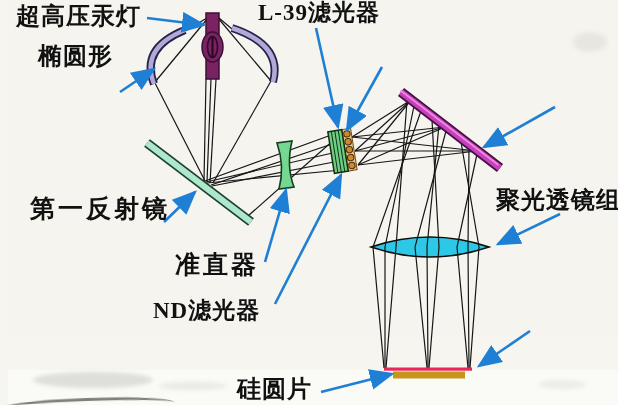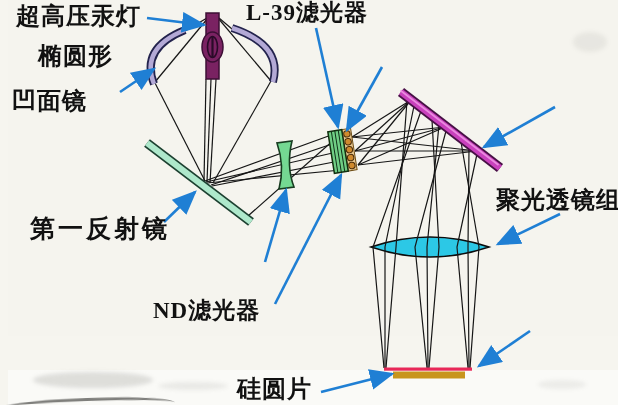--- a/index.html
+++ b/index.html
@@ -135,28 +135,28 @@
       <line x1="267" y1="304" x2="333" y2="175" marker-end="url(#ah)"></line>
       <line x1="552" y1="214" x2="490" y2="244" marker-end="url(#ah)"></line>
       <line x1="522" y1="331" x2="471" y2="366" marker-end="url(#ah)"></line>
       <line x1="313" y1="392" x2="384" y2="374" marker-end="url(#ah)"></line>
     </g>
   </svg>
 
   <div class="lbl" style="left:8px;top:4px;">超高压汞灯</div>
 
   <div class="lbl" style="left:30px;top:44px;">椭圆形</div>
-  <div class="lbl" style="left:4px;top:89px;">凹面镜</div>
 
-  <div class="lbl small" style="left:238px;top:1px;">L-39滤光器</div>
+  <div class="lbl small" style="left:250px;top:1px;">L-39滤光器</div>
 
 
 
-  <div class="lbl wide" style="left:22px;top:216px;">第一反射镜</div>
+  <div class="lbl wide" style="left:22px;top:196px;">第一反射镜</div>
 
+  <div class="lbl wide" style="left:167px;top:252px;">准直器</div>
 
   <div class="lbl small" style="left:145px;top:299px;">ND滤光器</div>
 
   <div class="lbl" style="left:488px;top:188px;">聚光透镜组</div>
 
 
   <div class="lbl" style="left:229px;top:377px;">硅圆片</div>
 
   <div class="smudge" style="left:25px;top:372px;width:120px;height:16px;"></div>
   <div class="smudge" style="left:150px;top:382px;width:70px;height:8px;opacity:.6;"></div>

